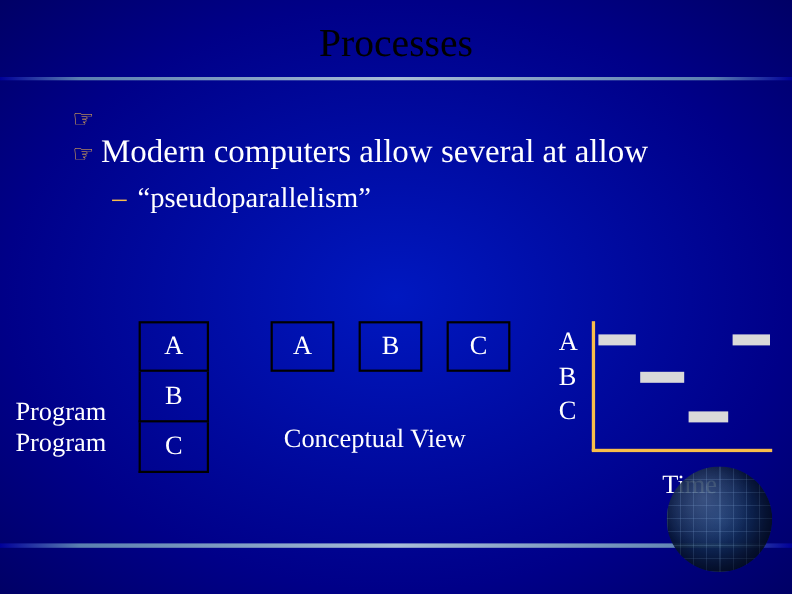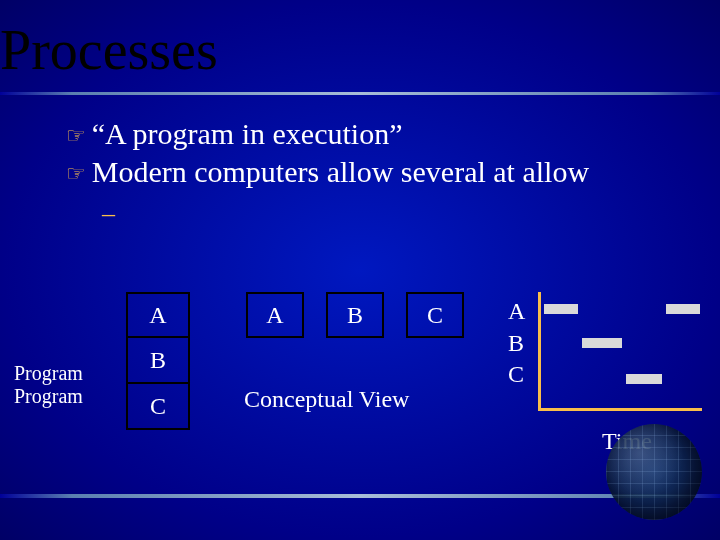--- a/index.html
+++ b/index.html
@@ -5,22 +5,22 @@
   * { margin: 0; padding: 0; box-sizing: border-box; }
   html, body { width: 720px; height: 540px; overflow: hidden; }
   body {
     background: #000099;
     background: radial-gradient(ellipse at center, #0018c0 0%, #000088 70%, #000066 100%);
     font-family: "Times New Roman", Times, serif;
     color: #fff;
     position: relative;
   }
   .title {
-    text-align: left;
-    font-size: 56px;
+    text-align: center;
+    font-size: 36px;
     color: #000;
     font-weight: 400;
     padding-top: 18px;
     padding-bottom: 8px;
   }
   .rule {
     height: 3px;
     background: linear-gradient(to right, #000099 0%, #5a7fb0 10%, #a8bdd8 50%, #5a7fb0 90%, #000099 100%);
     margin: 2px 0 22px 0;
   }
@@ -57,21 +57,21 @@
     position: absolute;
     top: 290px;
     left: 0;
     width: 720px;
     height: 230px;
   }
   .pc-label {
     position: absolute;
     left: 14px;
     top: 72px;
-    font-size: 20px;
+    font-size: 24px;
     line-height: 1.15;
     text-align: left;
     color: #fff;
   }
   .stack {
     position: absolute;
     left: 126px;
     top: 2px;
   }
   .cell {
@@ -89,21 +89,21 @@
   .row3 {
     position: absolute;
     left: 246px;
     top: 2px;
     display: flex;
     gap: 22px;
   }
   .row3 .cell { width: 58px; height: 46px; }
   .conceptual {
     position: absolute;
-    left: 244px;
+    left: 258px;
     top: 96px;
     font-size: 24px;
     color: #fff;
   }
   .series-labels {
     position: absolute;
     left: 508px;
     top: 6px;
     font-size: 24px;
     color: #fff;
@@ -174,28 +174,28 @@
 </style>
 </head>
 <body>
 
 <div class="title">Processes</div>
 <div class="rule"></div>
 
 <div class="bullets">
   <div class="b1">
     <span class="icon">☞</span>
-    <span>“A program in execution”</span>
   </div>
   <div class="b1">
     <span class="icon">☞</span>
     <span>Modern computers allow several at allow</span>
   </div>
   <div class="b2">
     <span class="dash">–</span>
+    <span>“pseudoparallelism”</span>
   </div>
 </div>
 
 <div class="diagram-area">
   <div class="pc-label">
     <span>Program</span><br>
     <span>Program</span>
   </div>
 
   <div class="stack">

